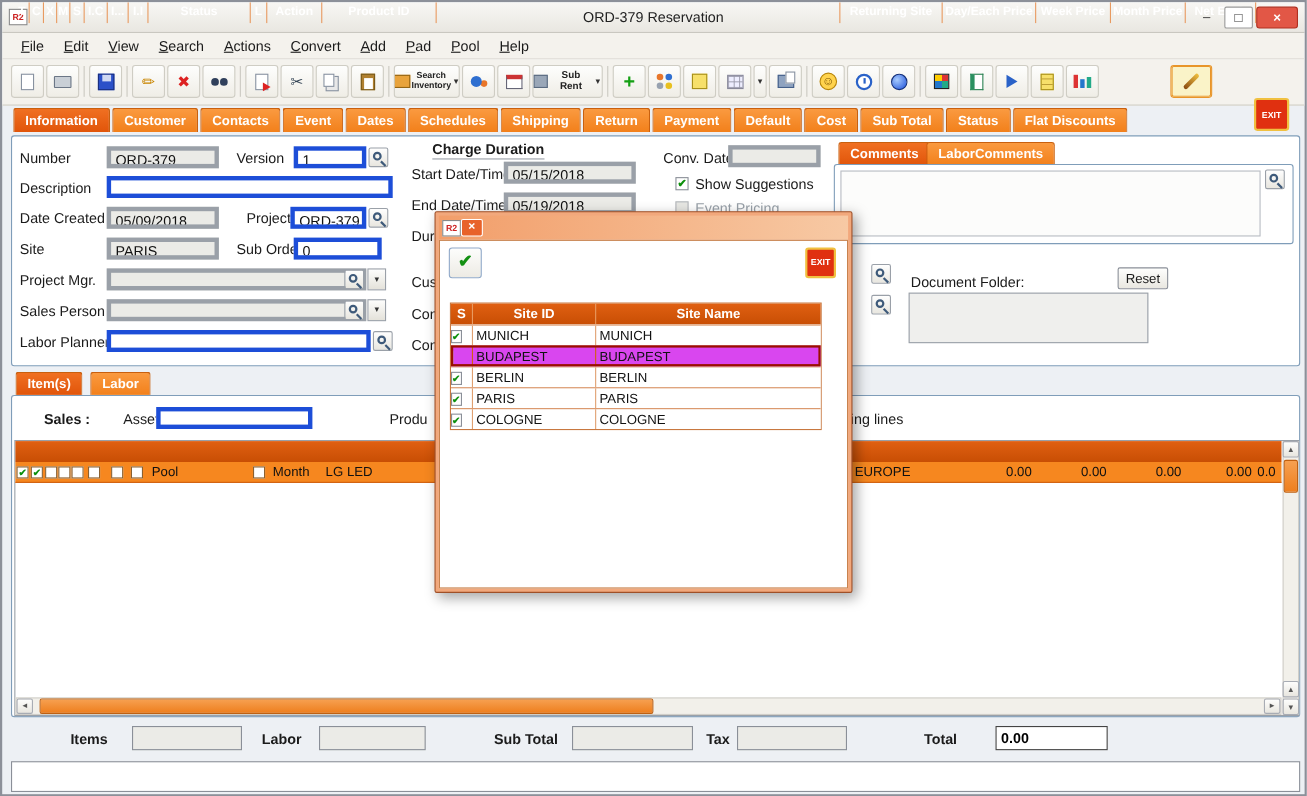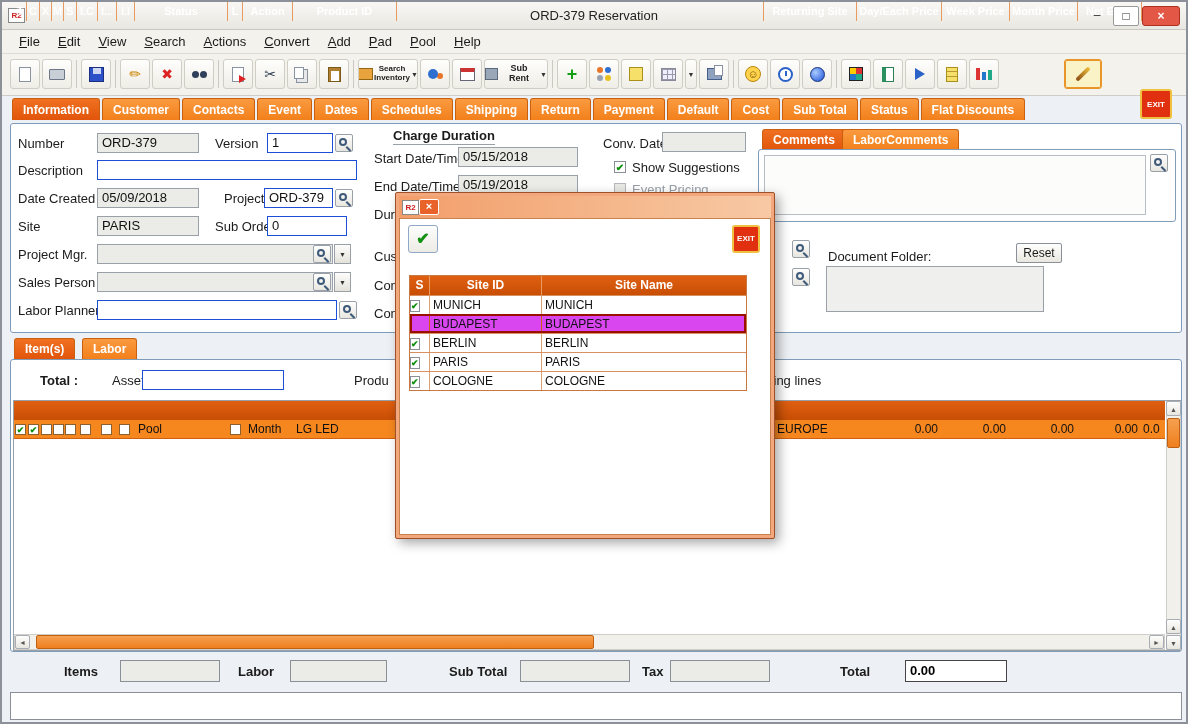--- a/index.html
+++ b/index.html
@@ -3,21 +3,21 @@
 <meta charset="utf-8">
 <style>
 *{margin:0;padding:0;box-sizing:border-box}
 html,body{background:#9a9a9a}
 body{font-family:"Liberation Sans",sans-serif}
 #win{position:relative;width:1188px;height:724px;background:#EDF0F4;border:2px solid #8C9099;overflow:hidden}
 .abs{position:absolute}
 .lbl{position:absolute;font-size:13px;color:#1b1b1b;white-space:nowrap}
 .b{font-weight:bold}
 .dim{color:#98A0A8}
-.field{position:absolute;height:20px;border:1px solid #1d4ed8;background:#fff;font-size:13px;padding:1px 4px;color:#111;white-space:nowrap;overflow:hidden}
+.field{position:absolute;height:20px;border:4px solid #1d4ed8;background:#fff;font-size:13px;padding:1px 4px;color:#111;white-space:nowrap;overflow:hidden}
 .ro{background:#EBEBE7;border-color:#9aa0a8}
 .magbtn{position:absolute;width:18px;height:18px;background:linear-gradient(#fefefe,#e8e6df);border:1px solid #9aa0a8;border-radius:2px}
 .mag{position:absolute;left:3px;top:3px;width:8px;height:8px;border:2px solid #3E5A7A;border-radius:50%}
 .mag::after{content:"";position:absolute;left:6px;top:6px;width:6px;height:2px;background:#3E5A7A;transform:rotate(45deg);transform-origin:0 0}
 .ddbtn{position:absolute;width:17px;height:20px;background:linear-gradient(#fdfdfc,#e4e2da);border:1px solid #9aa0a8;font-size:7px;color:#333;text-align:center;line-height:20px}
 .cb{position:absolute;width:12px;height:12px;background:#fff;border:1px solid #8a8f98;font-size:10px;line-height:11px;text-align:center;color:#0B8F0B;font-weight:bold}
 .cb.dis{background:#E7E7E3;border-color:#b5b8bd}
 .titlebar{position:absolute;left:0;top:0;width:100%;height:28px;background:linear-gradient(#F8F7F4,#E9E7E1);border-bottom:1px solid #C9C7C0;display:flex;align-items:center;padding:0 6px}
 .title-text{position:absolute;left:0;width:100%;text-align:center;font-size:13px;color:#222}
 .badge{width:17px;height:15px;background:#fff;border:1px solid #888;font-size:8px;font-weight:bold;color:#C22;text-align:center;line-height:13px;flex:none}
@@ -331,21 +331,21 @@
   <span class="btn" style="left:1014px;top:241px;width:46px;height:20px;line-height:18px">Reset</span>
   <div class="abs" style="left:824px;top:264px;width:218px;height:46px;background:#EFEFED;border:1px solid #9aa0a8"></div>
   <span class="magbtn" style="left:790px;top:266px">
       <span class="mag"></span>
     </span>
 
   <span class="tab active sm abs" style="left:12px;top:336px">Item(s)</span>
   <span class="tab sm abs" style="left:80px;top:336px">Labor</span>
 
   <div class="panel" style="left:8px;top:357px;width:1172px;height:293px"></div>
-  <span class="lbl b" style="left:38px;top:371px">Total :</span>
+  <span class="lbl b" style="left:38px;top:371px">Sales :</span>
   <span class="lbl" style="left:110px;top:371px">Asset</span>
   <span class="field" style="left:140px;top:368px;width:142px"></span>
   <span class="lbl" style="left:352px;top:371px">Produ</span>
   <span class="lbl" style="left:752px;top:371px">xisting lines</span>
 
   <div class="abs" style="left:11px;top:398px;width:1168px;height:251px;border:1px solid #9aa0a8;background:#fff"></div>
   <div class="thbg" style="left:12px;top:399px;width:1151px"></div>
   <span class="th" style="left:12px;width:13px">T</span>
   <span class="th" style="left:25px;width:13px">C</span>
   <span class="th" style="left:38px;width:12px">X</span>

